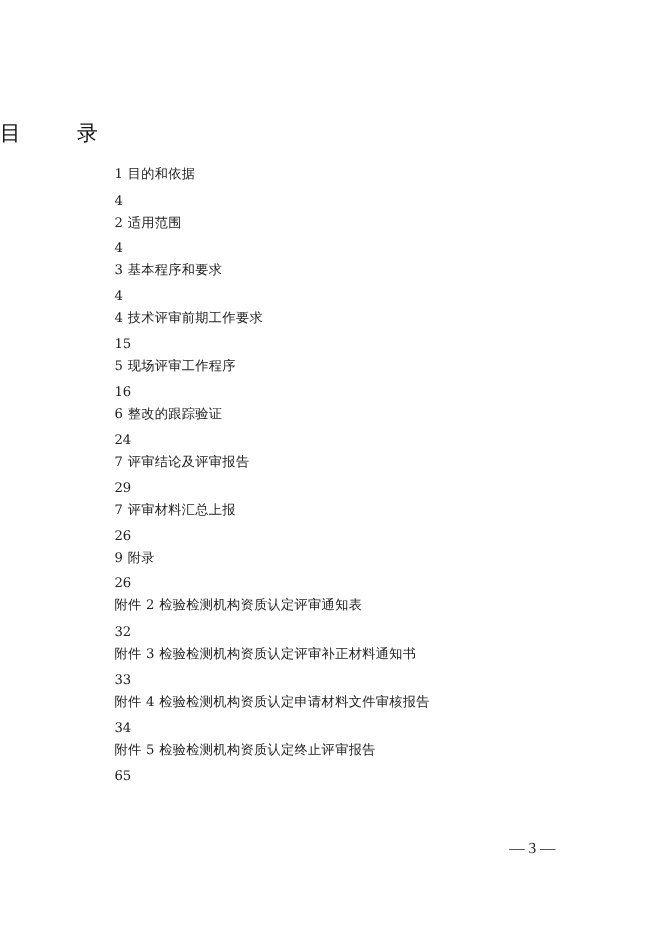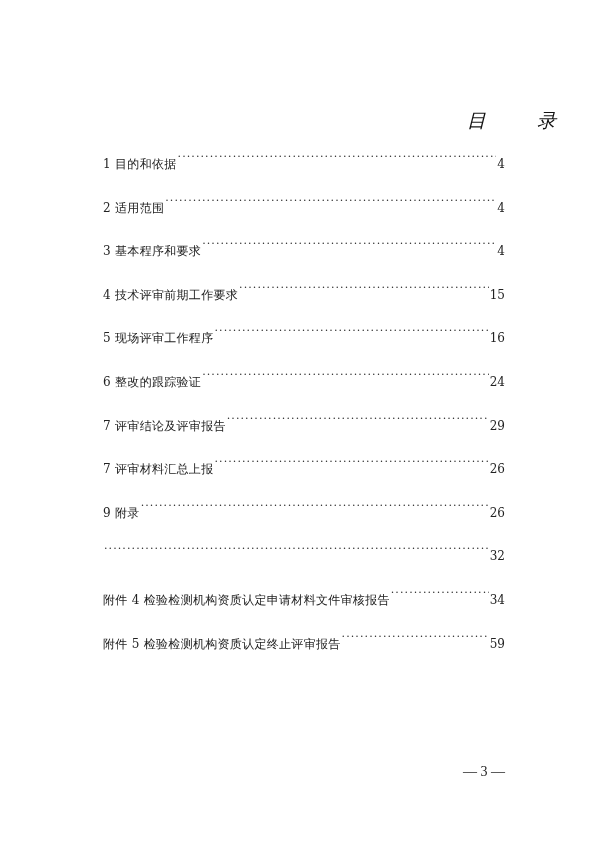--- a/index.html
+++ b/index.html
@@ -20,44 +20,44 @@
     left: 0; top: 0;
     width: 600px;
     height: 848px;
     background: #ffffff;
   }
   .title {
     position: absolute;
     top: 108px;
     left: 0;
     width: 572px;
-    text-align: right;
+    text-align: left;
     font-size: 19px;
     letter-spacing: 16px;
     font-weight: normal;
     color: #111;
-    font-style: italic;
   }
   .toc {
     position: absolute;
     top: 148px;
     left: 103px;
     width: 402px;
     margin: 0;
     padding: 0;
     list-style: none;
   }
   .toc-entry {
     display: flex;
     align-items: baseline;
     height: 43.6px;
     font-size: 12px;
     line-height: 20px;
     white-space: nowrap;
     color: #222;
+    flex-direction: column;
   }
   .toc-label {
     flex: 0 0 auto;
     letter-spacing: 0.3px;
   }
   .toc-leader {
     flex: 1 1 auto;
     overflow: hidden;
     margin: 0 1px;
     position: relative;
@@ -136,30 +136,36 @@
       <span class="toc-label">7 评审材料汇总上报</span>
       <span class="toc-leader"></span>
       <span class="toc-page">26</span>
     </li>
     <li class="toc-entry">
       <span class="toc-label">9 附录</span>
       <span class="toc-leader"></span>
       <span class="toc-page">26</span>
     </li>
     <li class="toc-entry">
+      <span class="toc-label">附件 2 检验检测机构资质认定评审通知表</span>
       <span class="toc-leader"></span>
       <span class="toc-page">32</span>
+    </li>
+    <li class="toc-entry">
+      <span class="toc-label">附件 3 检验检测机构资质认定评审补正材料通知书</span>
+      <span class="toc-leader"></span>
+      <span class="toc-page">33</span>
     </li>
     <li class="toc-entry">
       <span class="toc-label">附件 4 检验检测机构资质认定申请材料文件审核报告</span>
       <span class="toc-leader"></span>
       <span class="toc-page">34</span>
     </li>
     <li class="toc-entry">
       <span class="toc-label">附件 5 检验检测机构资质认定终止评审报告</span>
       <span class="toc-leader"></span>
-      <span class="toc-page">59</span>
+      <span class="toc-page">65</span>
     </li>
   </ul>
 
   <div class="page-number">— 3 —</div>
 
 </div>
 
 </body></html>

